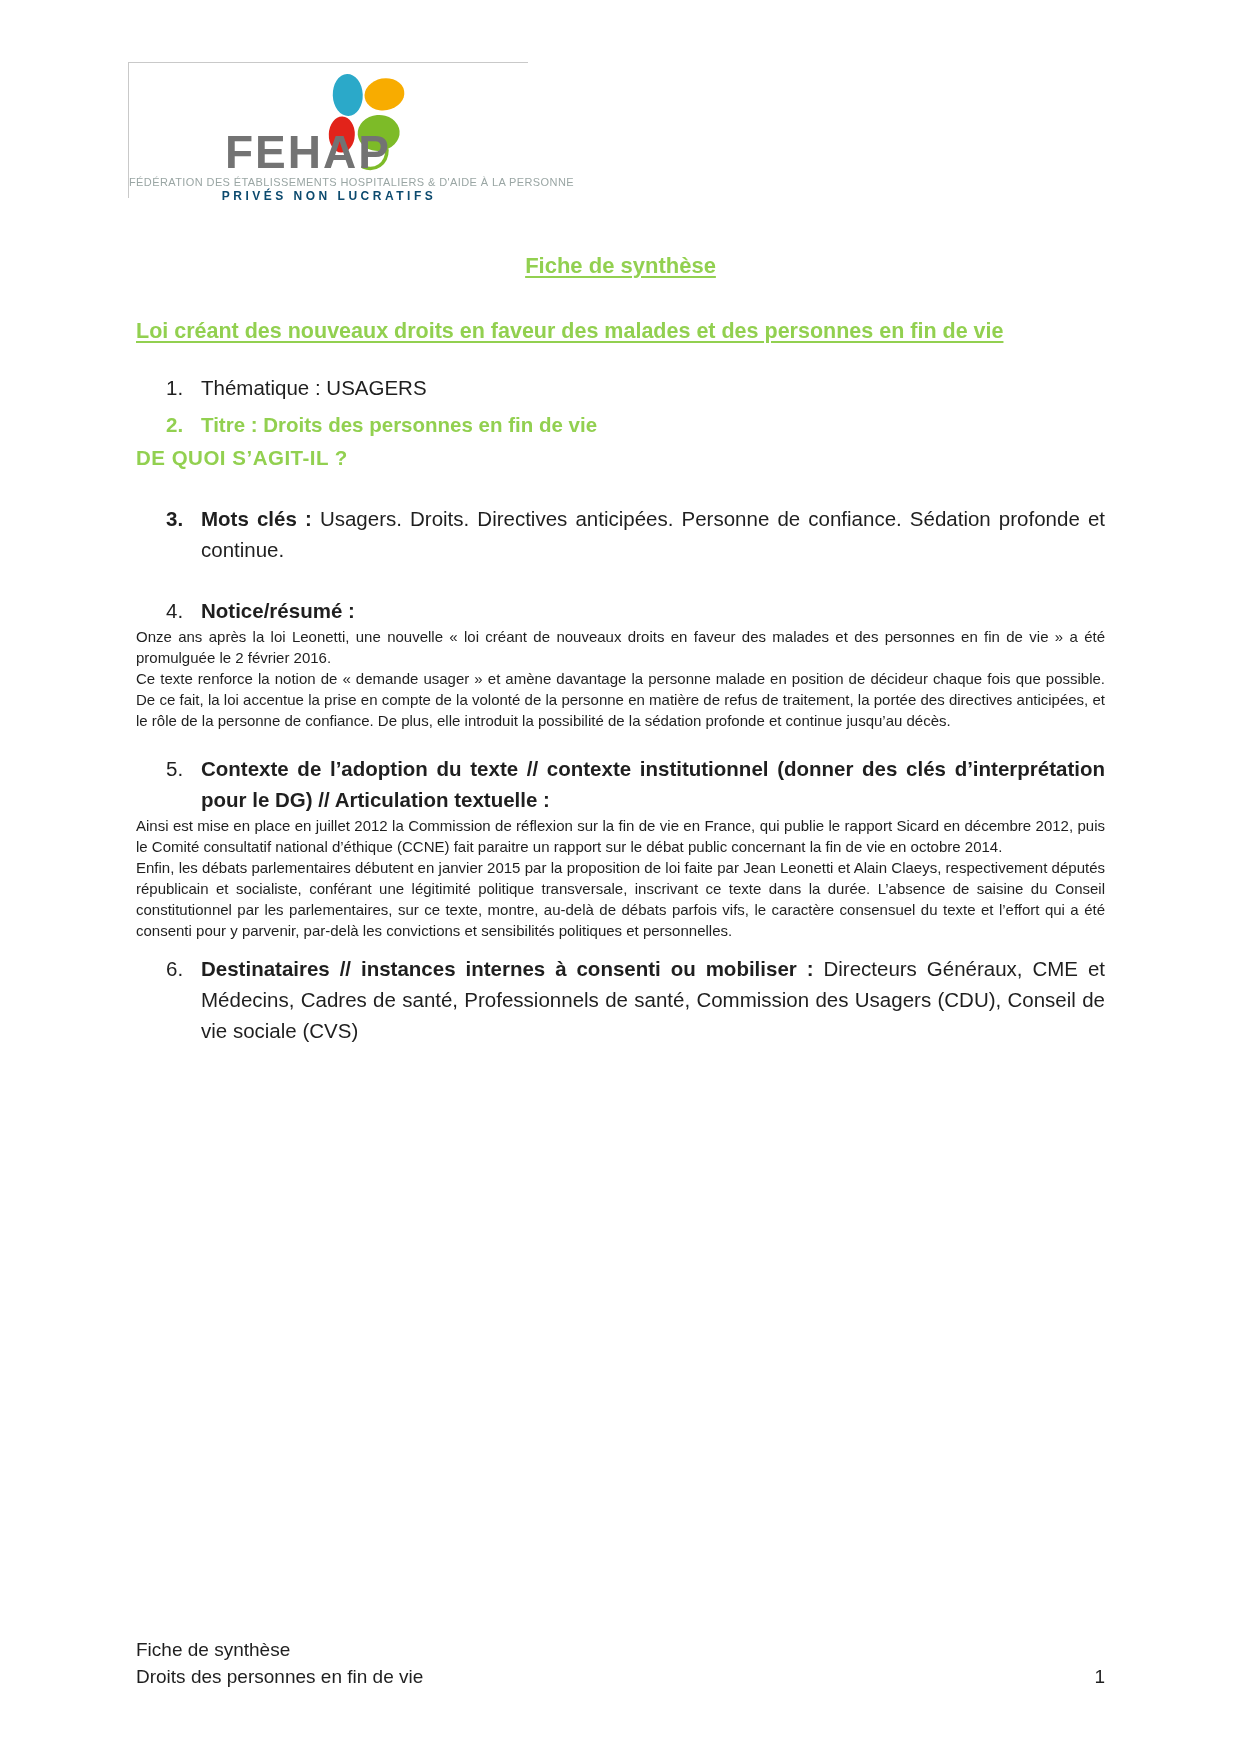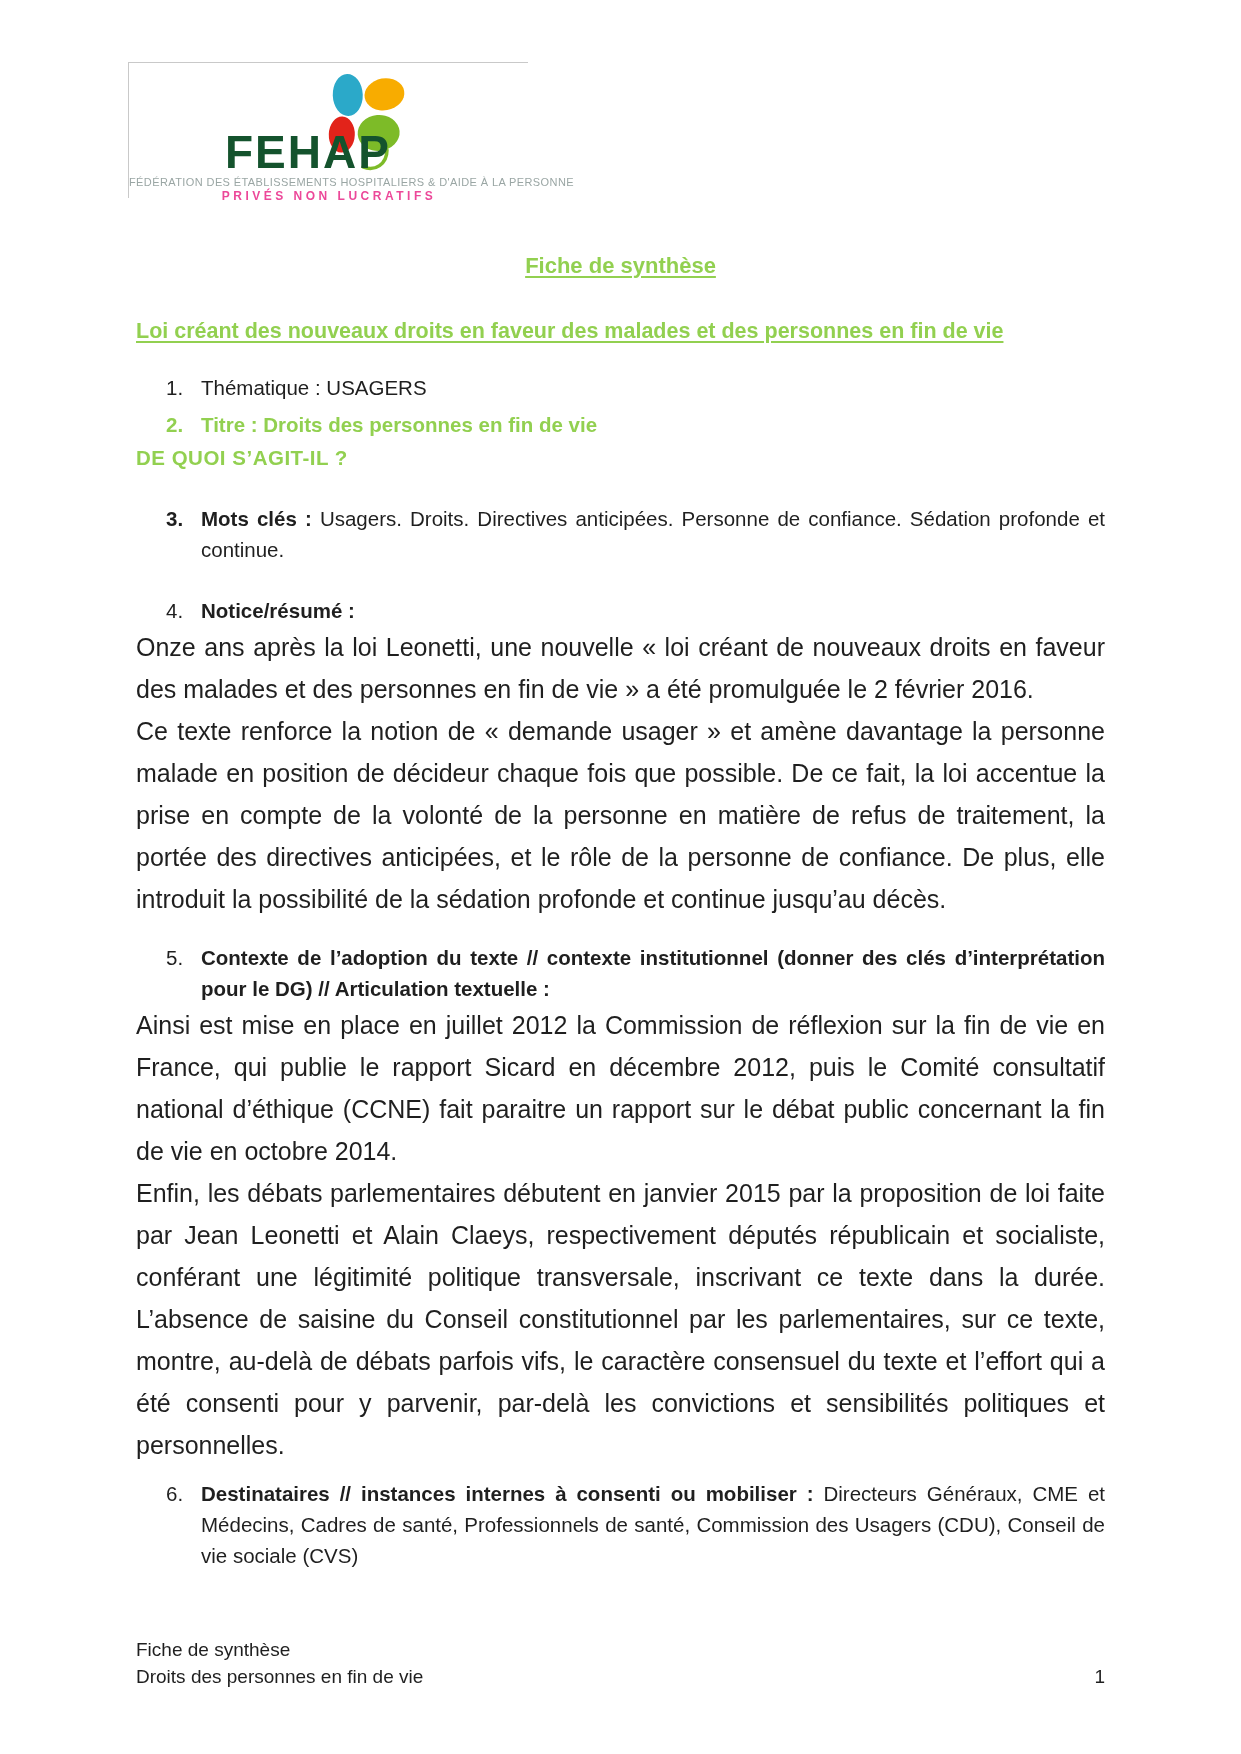--- a/index.html
+++ b/index.html
@@ -20,31 +20,31 @@
     position:absolute; left:128px; top:62px;
     width:400px; height:136px;
     border-top:1px solid #c9c9c9;
     border-left:1px solid #c9c9c9;
     background:#ffffff;
   }
   .clover { position:absolute; left:188px; top:5px; }
   .wordmark {
     position:absolute; left:96px; top:62px;
     font-size:46px; font-weight:bold; letter-spacing:2px;
-    color:#14532d;
+    color:#737373;
   }
   .logo-caption {
     position:absolute; left:0; top:113px; width:384px;
     text-align:center; font-size:11px; letter-spacing:.4px;
     color:#9aa6a4; white-space:nowrap;
   }
   .logo-tagline {
     position:absolute; left:8px; top:126px; width:384px;
     text-align:center; font-size:12px; font-weight:bold; letter-spacing:3.5px;
-    color:#ec4899;
+    color:#0c4a6e;
   }
 
   
   .main-title {
     margin-top:253px;
     text-align:center;
     font-size:22px; font-weight:bold;
     color:#92d050; text-decoration:underline;
     text-underline-offset:3px;
   }
@@ -69,21 +69,21 @@
   .section-heading {
     font-size:20.5px; font-weight:bold; letter-spacing:.5px;
     color:#92d050;
   }
 
   .item3 { margin-top:33px; }
   .item4 { margin-top:30px; }
   .item5 { margin-top:22px; }
   .item6 { margin-top:12px; }
   .just { text-align:justify; }
-  .para { font-size:25px; line-height:42px; }
+  .para { font-size:15px; line-height:21px; }
 
   
   .footer {
     position:absolute; left:136px; right:136px; top:1636px;
     font-size:19px; line-height:27px; color:#1f1f1f;
   }
   .footer .pagenum { position:absolute; right:0; bottom:0; }
 </style>
 </head>
 <body>

